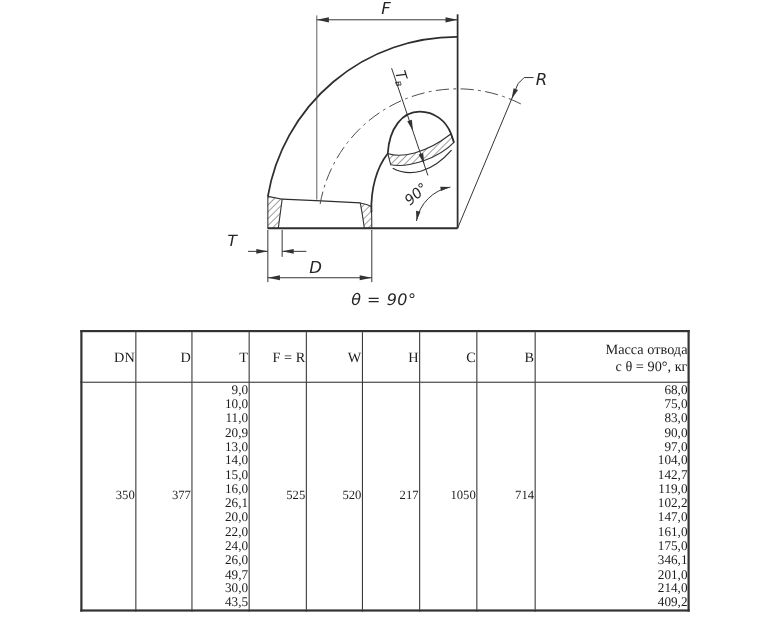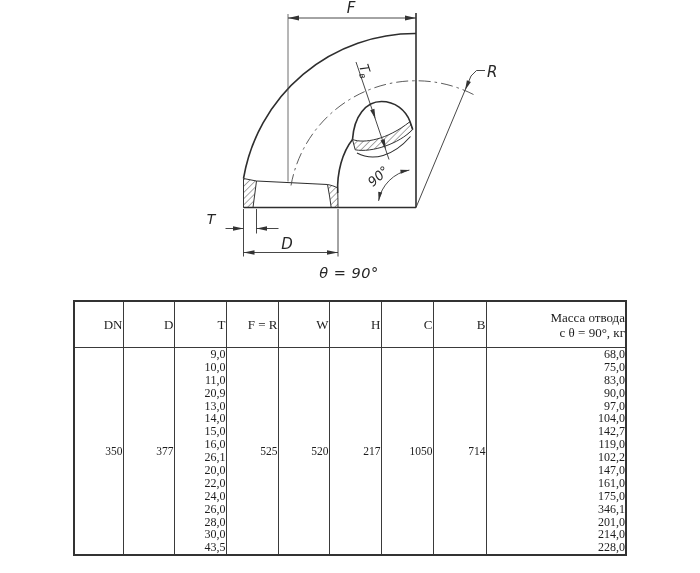--- a/index.html
+++ b/index.html
@@ -118,21 +118,21 @@
           <div>20,9</div>
           <div>13,0</div>
           <div>14,0</div>
           <div>15,0</div>
           <div>16,0</div>
           <div>26,1</div>
           <div>20,0</div>
           <div>22,0</div>
           <div>24,0</div>
           <div>26,0</div>
-          <div>28,0</div>
+          <div>49,7</div>
           <div>30,0</div>
           <div>43,5</div>
         </td>
         <td>525</td>
         <td>520</td>
         <td>217</td>
         <td>1050</td>
         <td>714</td>
         <td class="val-list">
           <div>68,0</div>
@@ -143,18 +143,18 @@
           <div>104,0</div>
           <div>142,7</div>
           <div>119,0</div>
           <div>102,2</div>
           <div>147,0</div>
           <div>161,0</div>
           <div>175,0</div>
           <div>346,1</div>
           <div>201,0</div>
           <div>214,0</div>
-          <div>228,0</div>
+          <div>409,2</div>
         </td>
       </tr>
     </tbody>
   </table>
 </div>
 
 </body></html>

